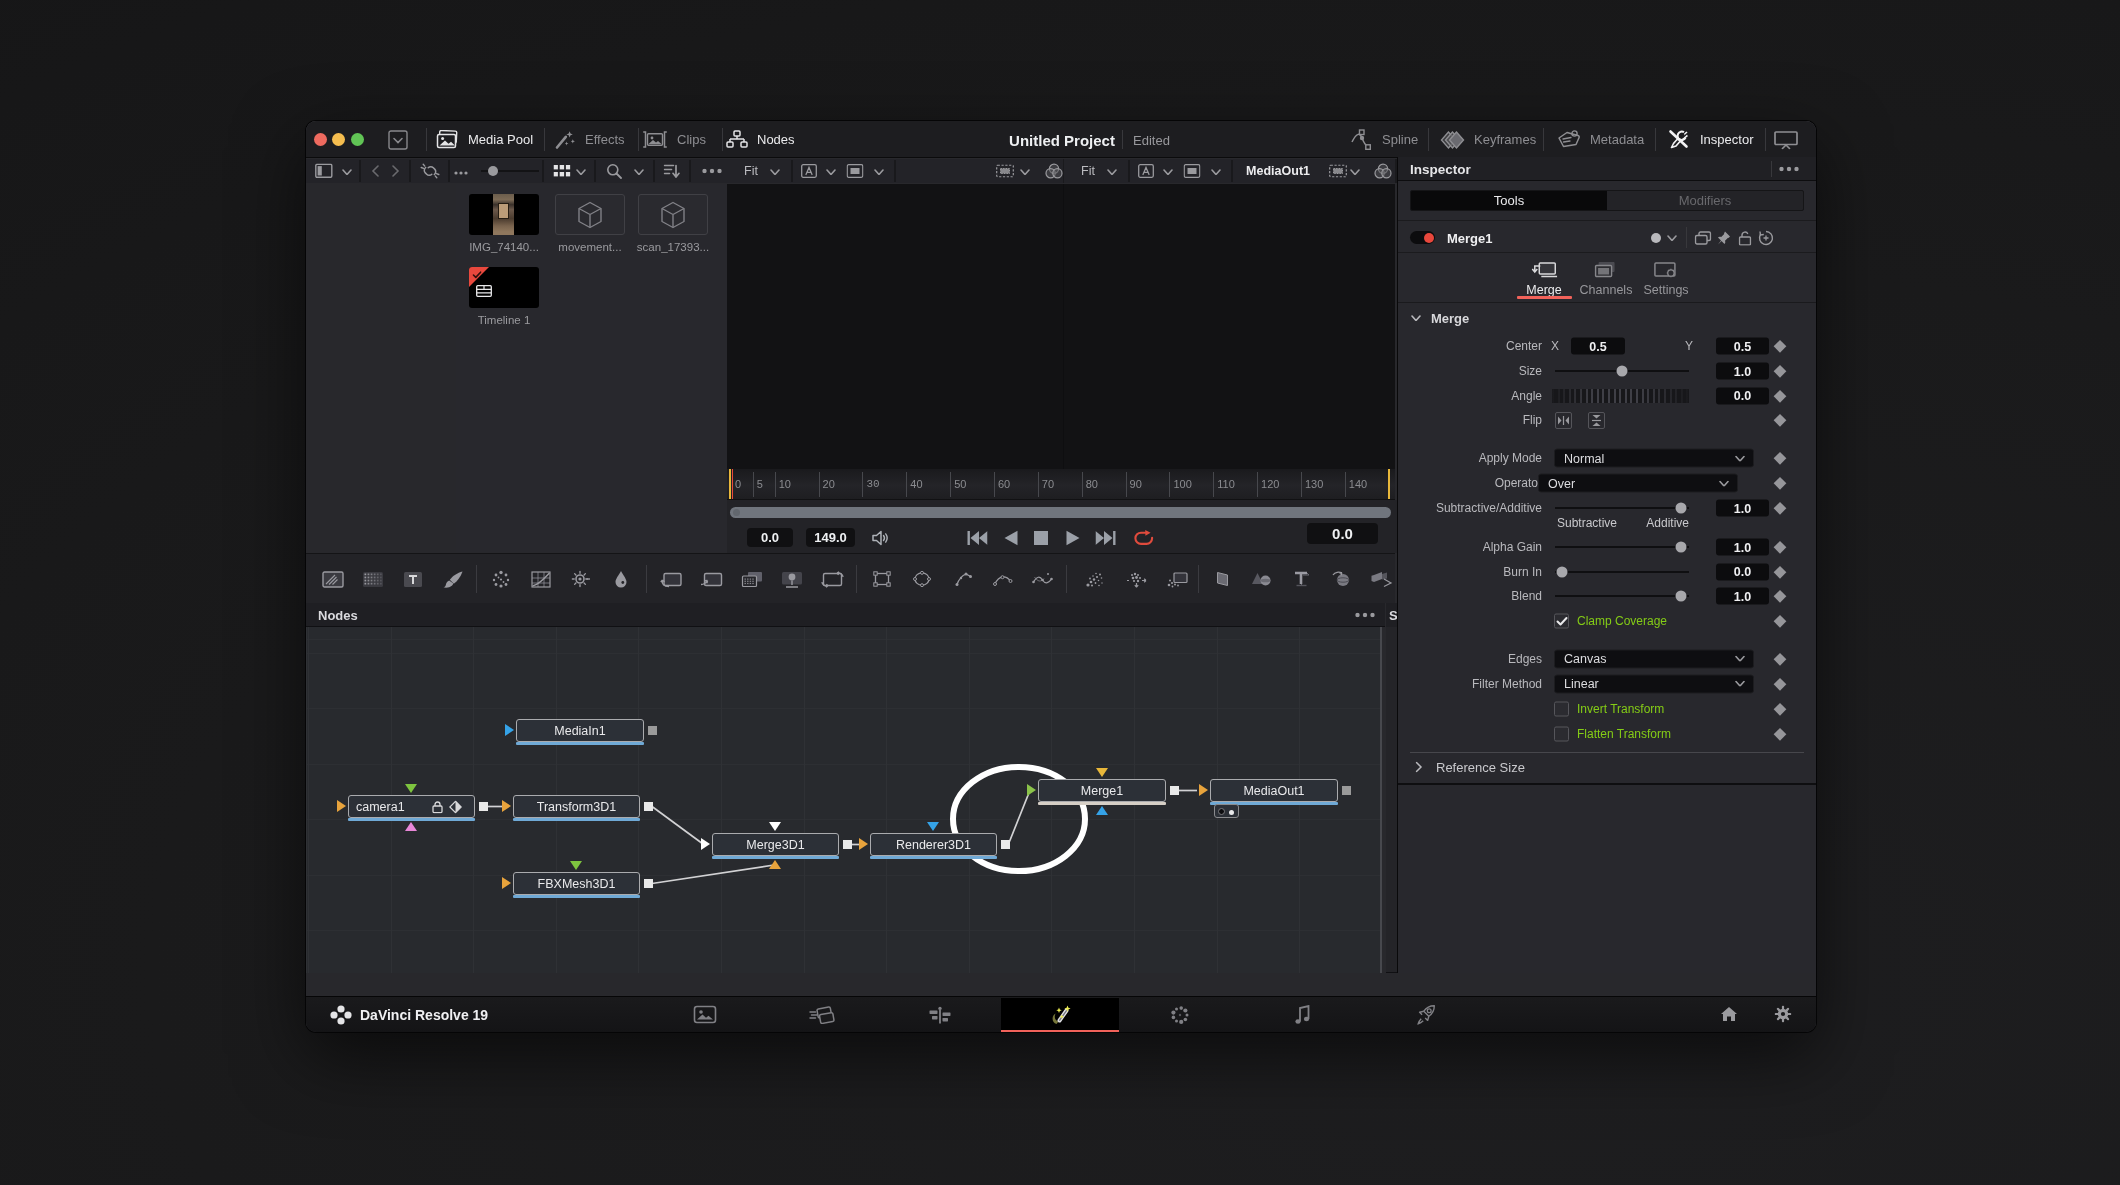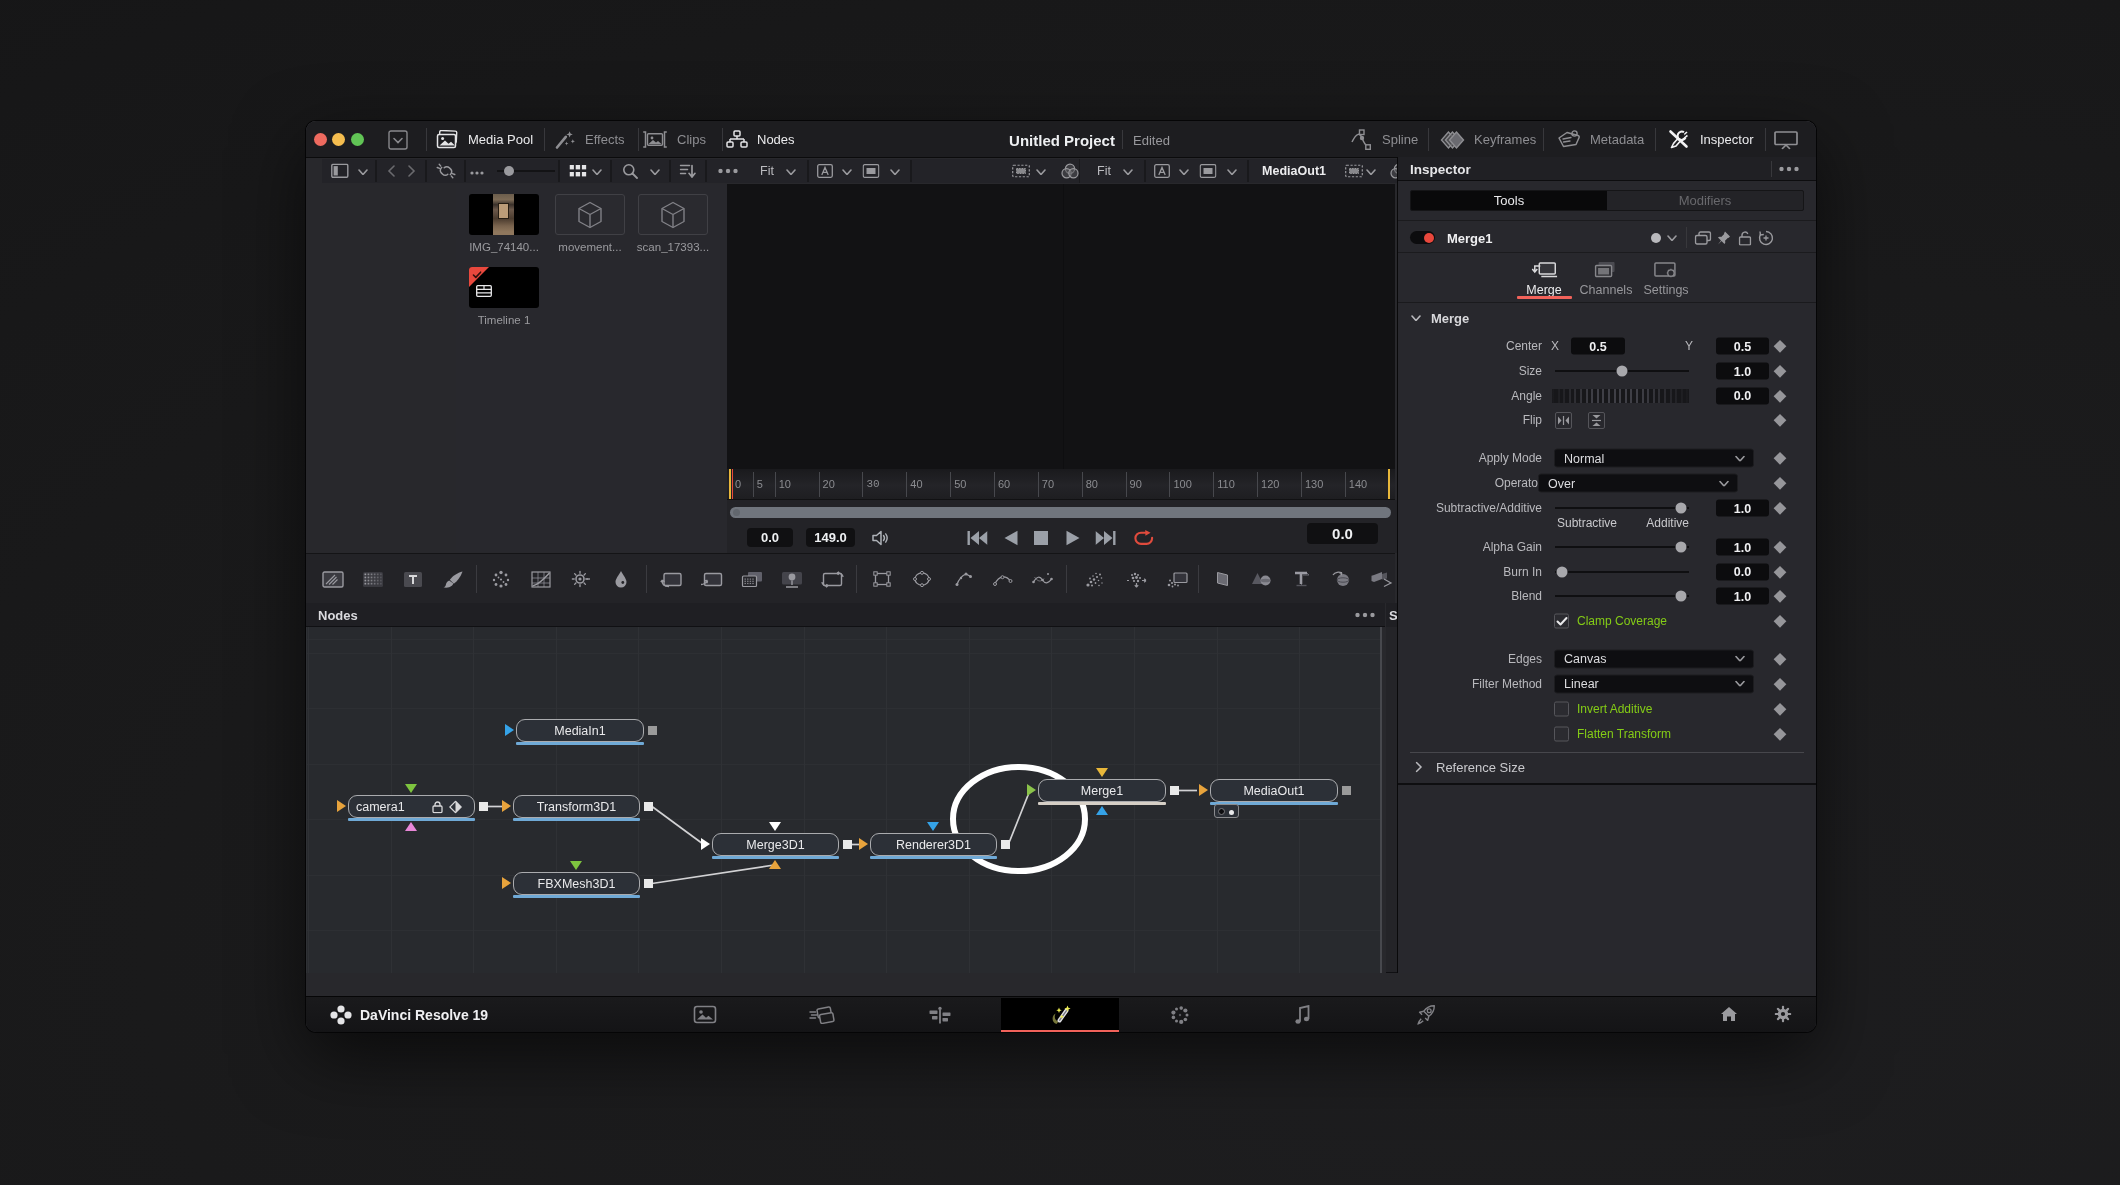--- a/index.html
+++ b/index.html
@@ -9,21 +9,21 @@
     font-family:"Liberation Sans", sans-serif;-webkit-font-smoothing:antialiased;}
   #win{position:absolute;left:306px;top:121px;width:1510px;height:911px;border-radius:10px;
     background:#28282c;overflow:hidden;
     box-shadow:0 0 0 1px #050506, 0 24px 70px rgba(0,0,0,.6), inset 0 1px 0 #45454a;}
   .titlebar{position:absolute;left:0;top:0;width:100%;height:37px;background:#1d1d20;border-bottom:1px solid #0b0b0c;}
   .tl{position:absolute;top:11.5px;width:13px;height:13px;border-radius:50%;}
   .tbdiv{position:absolute;top:7px;width:1px;height:23px;background:#38383c;}
   .tbtab{position:absolute;top:0;height:37px;display:flex;align-items:center;gap:9px;color:#8e8e92;font-size:13px;}
   .tbtab.active{color:#ebebed;}
   .flexrow{display:flex;align-items:center;}
-  .toolrow{position:absolute;left:0;top:38px;width:100%;height:24px;background:#1a1a1d;margin-left:16px;}
+  .toolrow{position:absolute;left:0;top:38px;width:100%;height:24px;background:#1a1a1d;}
   .cellbar{position:absolute;top:0;height:24px;background:#232328;}
   .cdiv{position:absolute;top:1px;width:2px;height:22px;background:#19191c;}
   .vdivider{position:absolute;background:#0e0e10;}
   .fitlabel{color:#bcbcc0;font-size:12.5px;}
   .mp-sidebar{position:absolute;left:0;top:63px;width:149px;height:368px;background:#222227;}
   .mp-master{position:absolute;left:0;top:0;width:149px;height:20px;background:#0d0d10;color:#e9e9eb;font-size:13px;font-weight:bold;line-height:20px;padding-left:27px;}
   .mp-content{position:absolute;left:150px;top:63px;width:271px;height:368px;background:#28282d;}
   .thumb{position:absolute;width:70px;height:41px;border-radius:3px;overflow:hidden;}
   .tlabel{position:absolute;width:90px;text-align:center;color:#9b9b9f;font-size:11.5px;}
   .sidetext{position:absolute;color:#98989c;font-size:12.5px;transform:translateY(-50%);}
@@ -36,21 +36,21 @@
   .tfield{position:absolute;background:#101012;border-radius:4px;color:#eef0f2;display:flex;align-items:center;justify-content:center;font-weight:bold;}
   .fbar{position:absolute;left:0;top:432px;width:1089px;height:50px;background:#232327;border-top:1px solid #141416;}
   .ficon{position:absolute;top:10px;width:36px;height:30px;display:flex;align-items:center;justify-content:center;}
   .fdiv{position:absolute;top:11px;width:1px;height:28px;background:#3b3b40;}
   .nhead{position:absolute;left:0;top:482px;width:1079px;height:24px;background:#1f1f23;border-bottom:1px solid #101013;}
   .ngraph{position:absolute;left:0;top:506px;width:1076px;height:346px;background:#282a2e;overflow:hidden;}
   .ggrid{position:absolute;left:0;top:0;width:100%;height:100%;
     background-image:repeating-linear-gradient(to right,#2f3135 0 1px,transparent 1px 82.6px),
                      repeating-linear-gradient(to bottom,#2d2f33 0 1px,transparent 1px 55.4px);
     background-position:2px 26px;}
-  .node{position:absolute;height:23px;background:#2c3037;border:1px solid #aaabae;border-radius:9px;color:#e9e9eb;font-size:12.5px;
+  .node{position:absolute;height:23px;background:#2c3037;border:1px solid #aaabae;border-radius:3px;color:#e9e9eb;font-size:12.5px;
     display:flex;align-items:center;justify-content:center;}
   .node .ul{position:absolute;left:-1px;right:-1px;bottom:-3.5px;height:3px;border-radius:1px;}
   .psq{position:absolute;width:9px;height:9px;}
   .tri{position:absolute;width:0;height:0;border-style:solid;}
   .insp{position:absolute;left:1091px;top:36px;width:419px;height:816px;background:#28282d;border-left:1px solid #09090a;}
   .ihead{position:absolute;left:0;top:0;width:100%;height:24px;background:#202024;border-bottom:1px solid #0d0d0f;}
   .iseg{position:absolute;left:12px;top:33px;width:394px;height:21px;background:#232327;border:1px solid #151517;border-radius:2px;display:flex;overflow:hidden;}
   .iseg .opt{flex:1;display:flex;align-items:center;justify-content:center;font-size:13px;color:#68686c;}
   .iseg .opt.active{background:#09090a;color:#e9e9eb;}
   .noderow{position:absolute;left:0;top:63px;width:100%;height:33px;background:#28282d;border-top:1px solid #1b1b1e;border-bottom:1px solid #1b1b1e;}
@@ -1123,21 +1123,21 @@
         <div class="idrop" style="left: 156px; top: 526.5px;">
           <div>Linear</div>
           <span class="flexrow " style="position: absolute; right: 8px; top: 50%; transform: translateY(-50%);">
             <svg width="10" height="6" viewBox="0 0 10 6" fill="none">
               <path d="M1 1 L5 5.5 L9 1" stroke="#9a9a9e" stroke-width="1.6" stroke-linecap="round" stroke-linejoin="round"></path>
             </svg>
           </span>
         </div>
         <div class="ikey" style="left: 382px; top: 551.5px;"></div>
         <div class="icheck" style="left: 156px; top: 551.5px;"></div>
-        <div class="ichklabel" style="left: 179px; top: 551.5px;">Invert Additive</div>
+        <div class="ichklabel" style="left: 179px; top: 551.5px;">Invert Transform</div>
         <div class="ikey" style="left: 382px; top: 576.5px;"></div>
         <div class="icheck" style="left: 156px; top: 576.5px;"></div>
         <div class="ichklabel" style="left: 179px; top: 576.5px;">Flatten Transform</div>
         <div style="position: absolute; left: 12px; top: 595px; width: 394px; height: 1px; background: rgb(71, 71, 76);"></div>
         <span class="flexrow " style="position: absolute; left: 21px; top: 610px; transform: translate(-50%, -50%);">
           <svg width="7" height="11" viewBox="0 0 7 11" fill="none">
             <path d="M1 1 L5.5 5.5 L1 10" stroke="#b9b9bd" stroke-width="1.5" stroke-linecap="round"></path>
           </svg>
         </span>
         <div class="isechead" style="left: 38px; top: 610px; font-weight: normal; font-size: 13px; color: rgb(201, 201, 205);">Reference Size</div>

